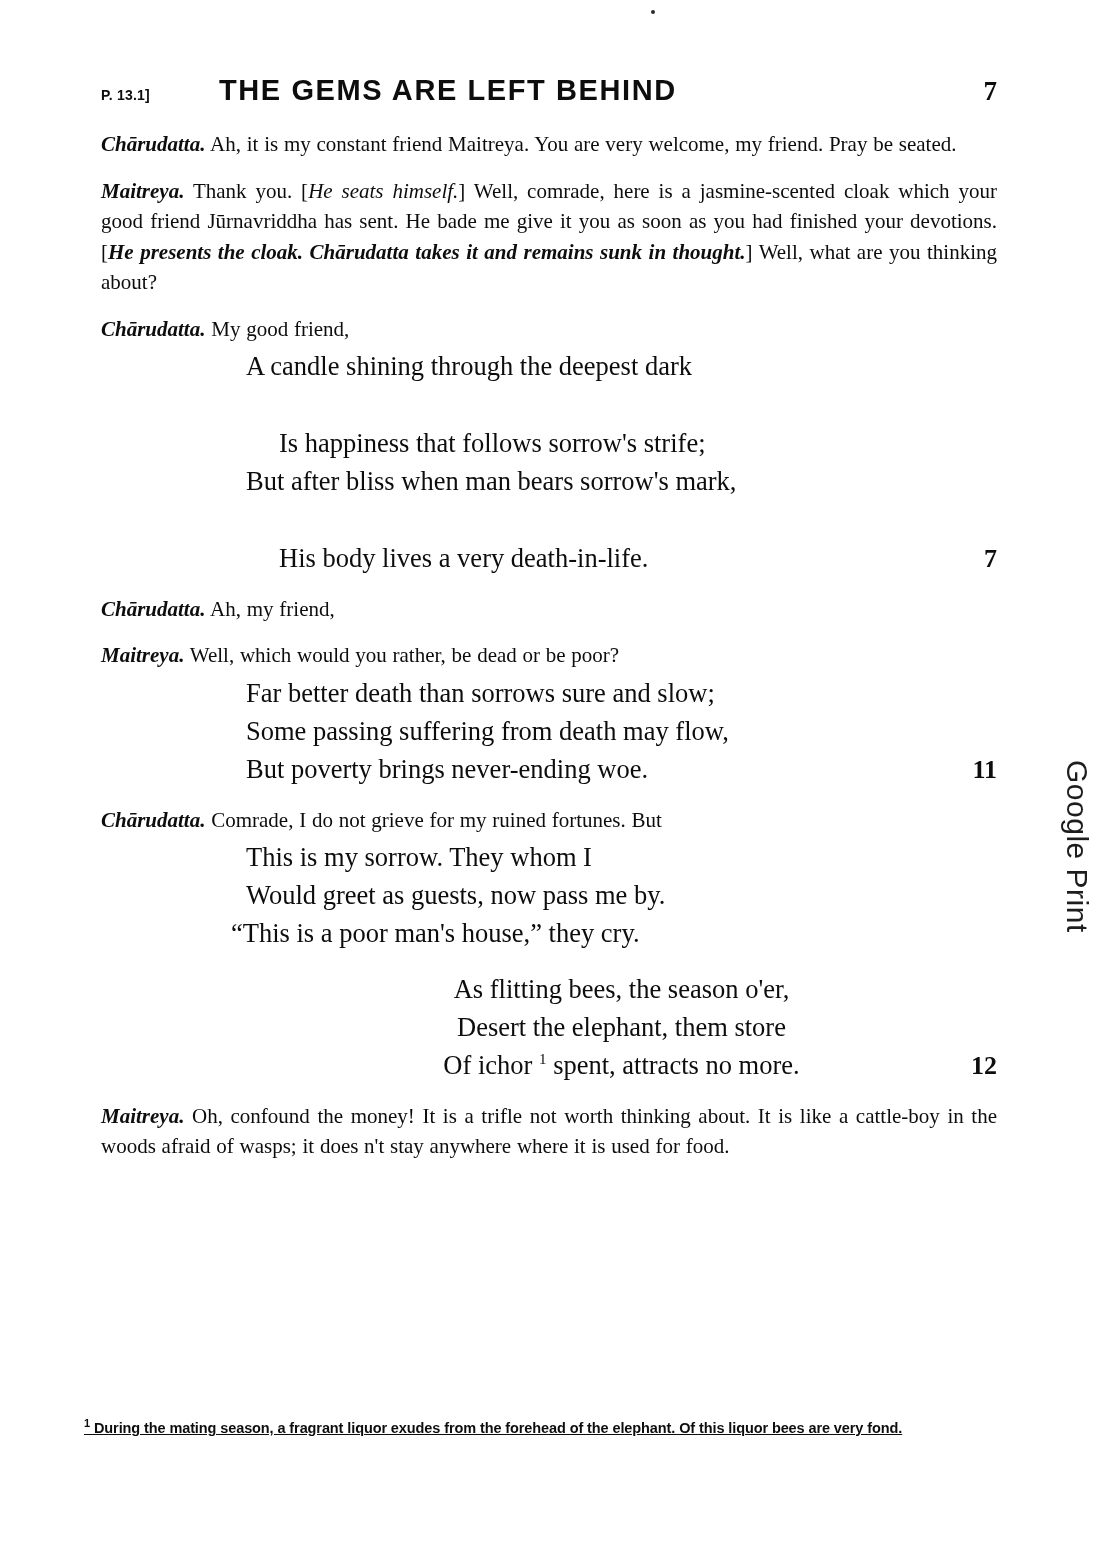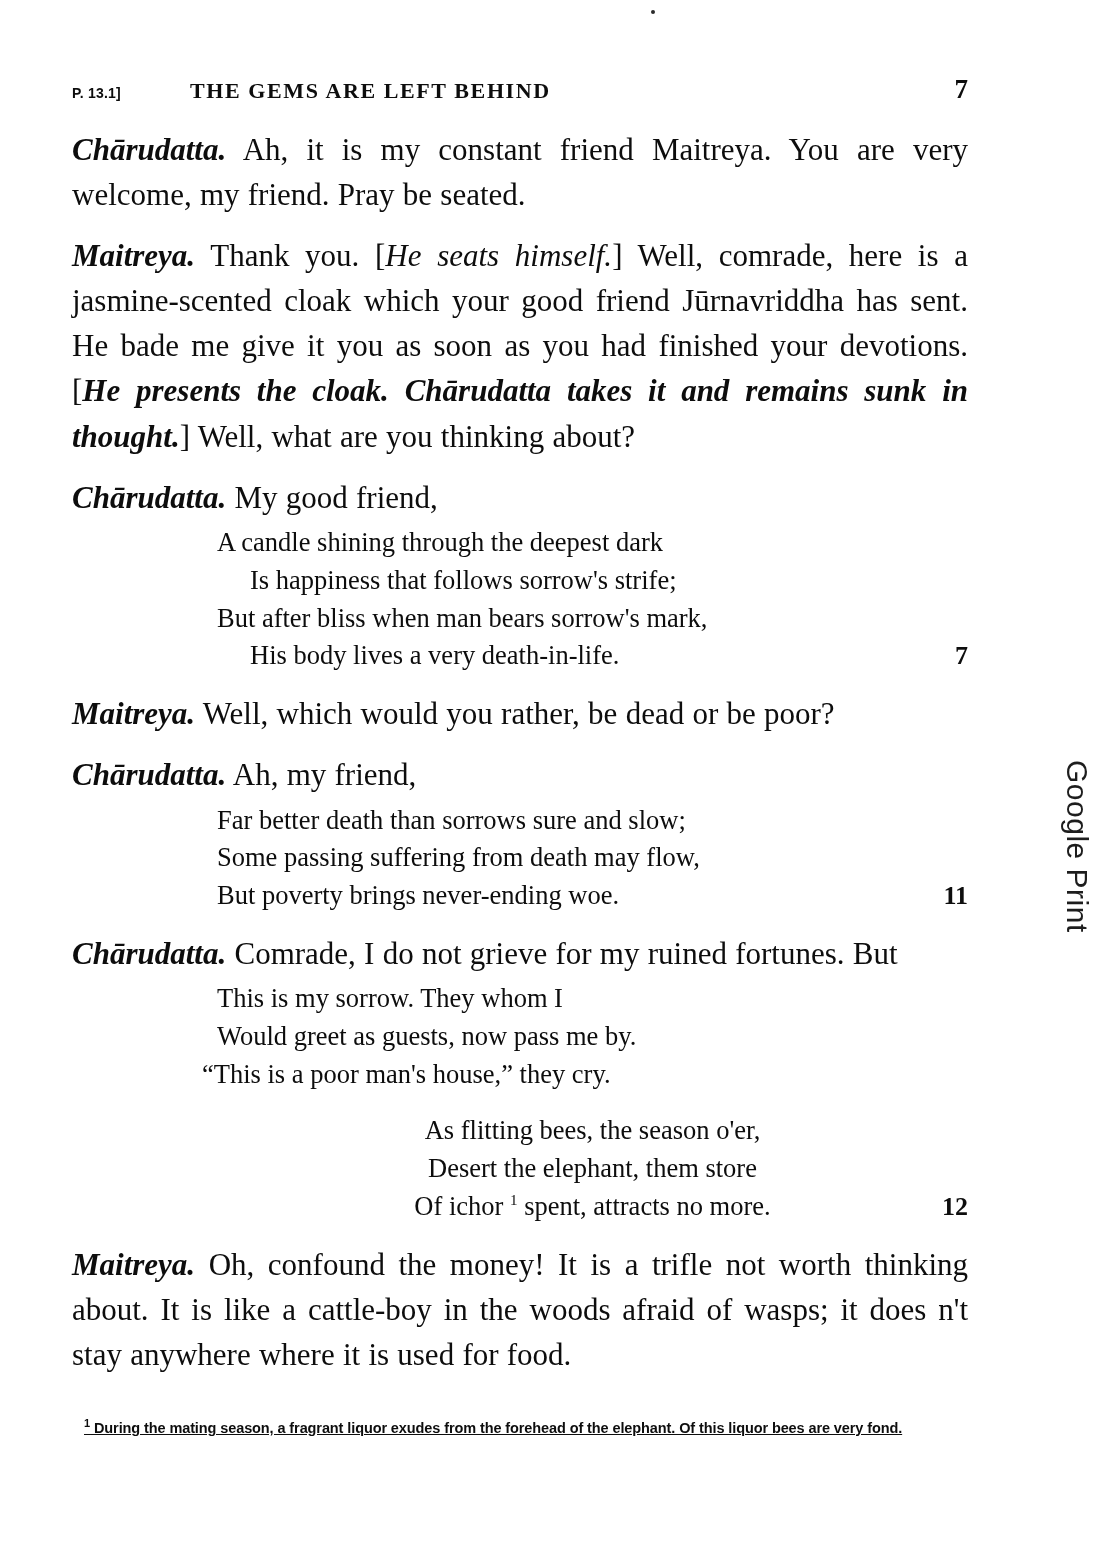--- a/index.html
+++ b/index.html
@@ -25,21 +25,21 @@
     position: absolute;
     left: 651px;
     top: 10px;
     width: 4px;
     height: 4px;
     background: #2b2b2b;
     border-radius: 50%;
   }
   .content {
     position: absolute;
-    left: 72px;
+    left: 101px;
     top: 74px;
     width: 896px;
   }
   
   .header {
     display: flex;
     align-items: baseline;
     width: 100%;
     margin-bottom: 22px;
   }
@@ -48,34 +48,34 @@
     font-weight: bold;
     font-size: 14px;
     letter-spacing: 0.2px;
     width: 118px;
     flex: 0 0 118px;
     padding-top: 6px;
   }
   .head-title {
     flex: 1 1 auto;
     text-align: left;
-    font-size: 22px;
+    font-size: 29px;
     font-weight: bold;
     letter-spacing: 1.6px;
-    font-family: Liberation Serif, serif;
+    font-family: Liberation Sans, sans-serif;
   }
   .page-no {
     flex: 0 0 40px;
     text-align: right;
     font-size: 27px;
     font-weight: bold;
   }
   
   .para {
-    font-size: 31px;
+    font-size: 21px;
     line-height: 1.455;
     text-align: justify;
     margin: 16px 0 1px 0;
     word-spacing: 0.5px;
   }
   .speaker {
     font-style: italic;
     font-weight: bold;
   }
   .stage {
@@ -91,21 +91,21 @@
     font-size: 26.5px;
     line-height: 1.43;
   }
   .vline {
     display: block;
     position: relative;
     white-space: pre;
   }
   .vline .txt { display: inline-block; }
   .indent1 { padding-left: 145px; }
-  .indent2 { padding-left: 178px; }
+  .indent2 { padding-left: 178px; margin-top: 39px; }
   .indent0 { padding-left: 130px; }
   .vnum {
     position: absolute;
     right: 0;
     font-weight: bold;
     font-size: 26px;
   }
   
   .footnote {
     position: absolute;
@@ -163,25 +163,25 @@
     </p>
 
     <div class="verse">
       <span class="vline indent1"><span class="txt">A candle shining through the deepest dark</span></span>
       <span class="vline indent2"><span class="txt">Is happiness that follows sorrow's strife;</span></span>
       <span class="vline indent1"><span class="txt">But after bliss when man bears sorrow's mark,</span></span>
       <span class="vline indent2"><span class="txt">His body lives a very death-in-life.</span><span class="vnum">7</span></span>
     </div>
 
     <p class="para">
+      <span class="speaker">Chārudatta.</span><span> Ah, my friend,</span>
+    </p>
+
+    <p class="para">
       <span class="speaker">Maitreya.</span><span> Well, which would you rather, be dead or be poor?</span>
-    </p>
-
-    <p class="para">
-      <span class="speaker">Chārudatta.</span><span> Ah, my friend,</span>
     </p>
 
     <div class="verse">
       <span class="vline indent1"><span class="txt">Far better death than sorrows sure and slow;</span></span>
       <span class="vline indent1"><span class="txt">Some passing suffering from death may flow,</span></span>
       <span class="vline indent1"><span class="txt">But poverty brings never-ending woe.</span><span class="vnum">11</span></span>
     </div>
 
 
     <p class="para">

